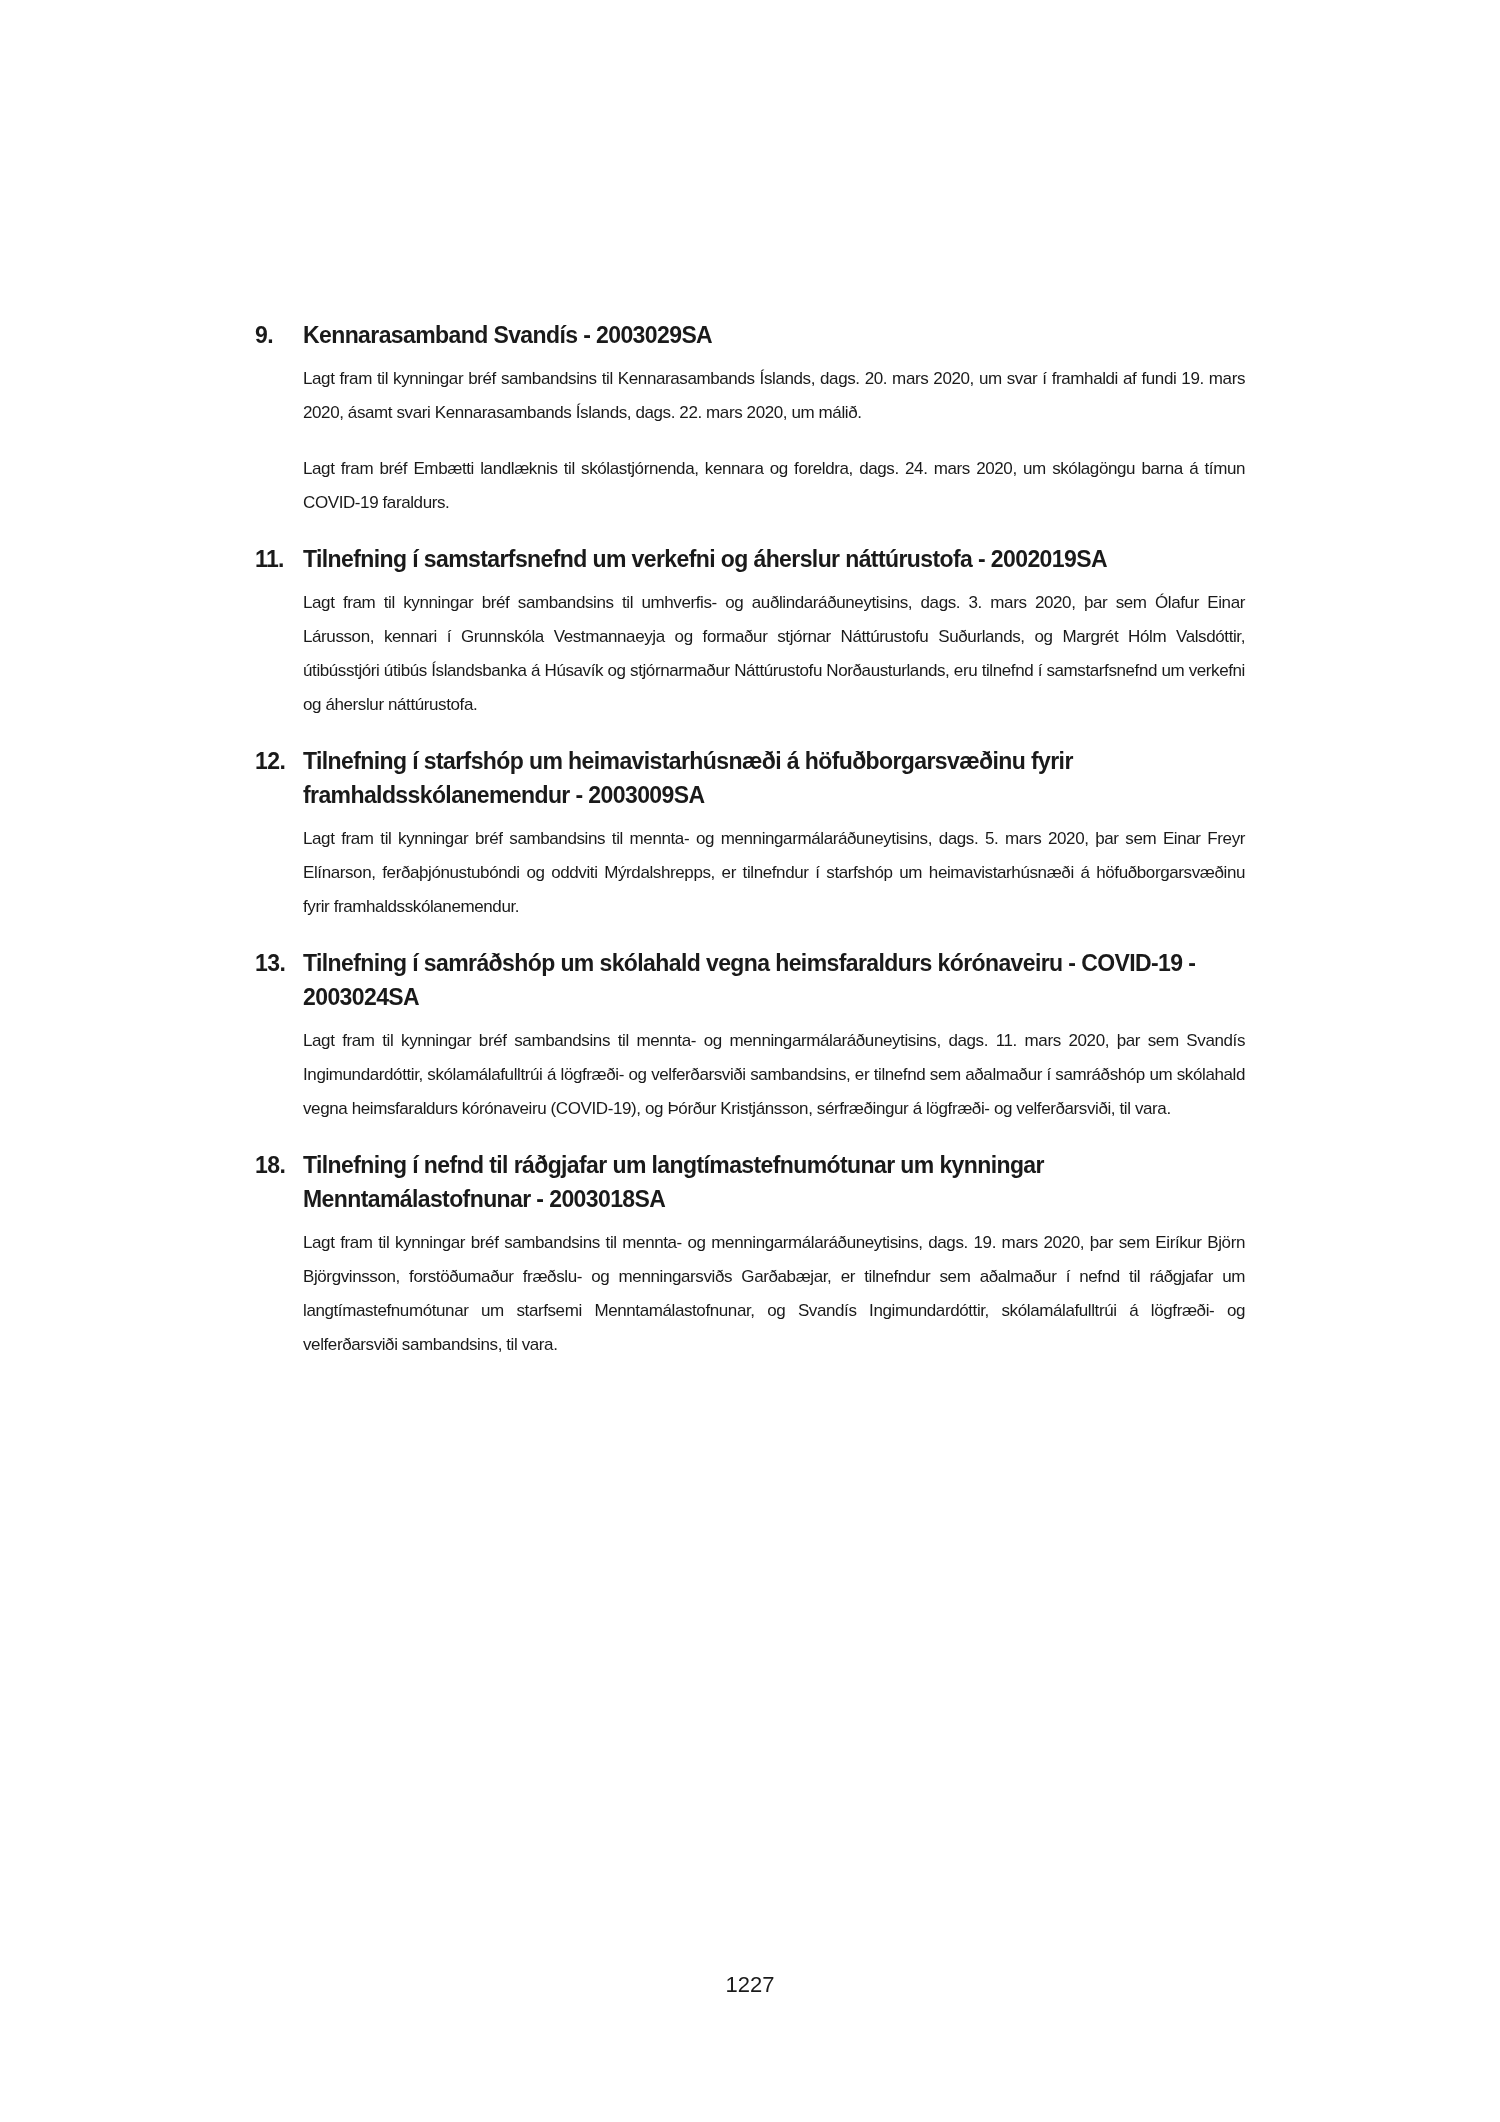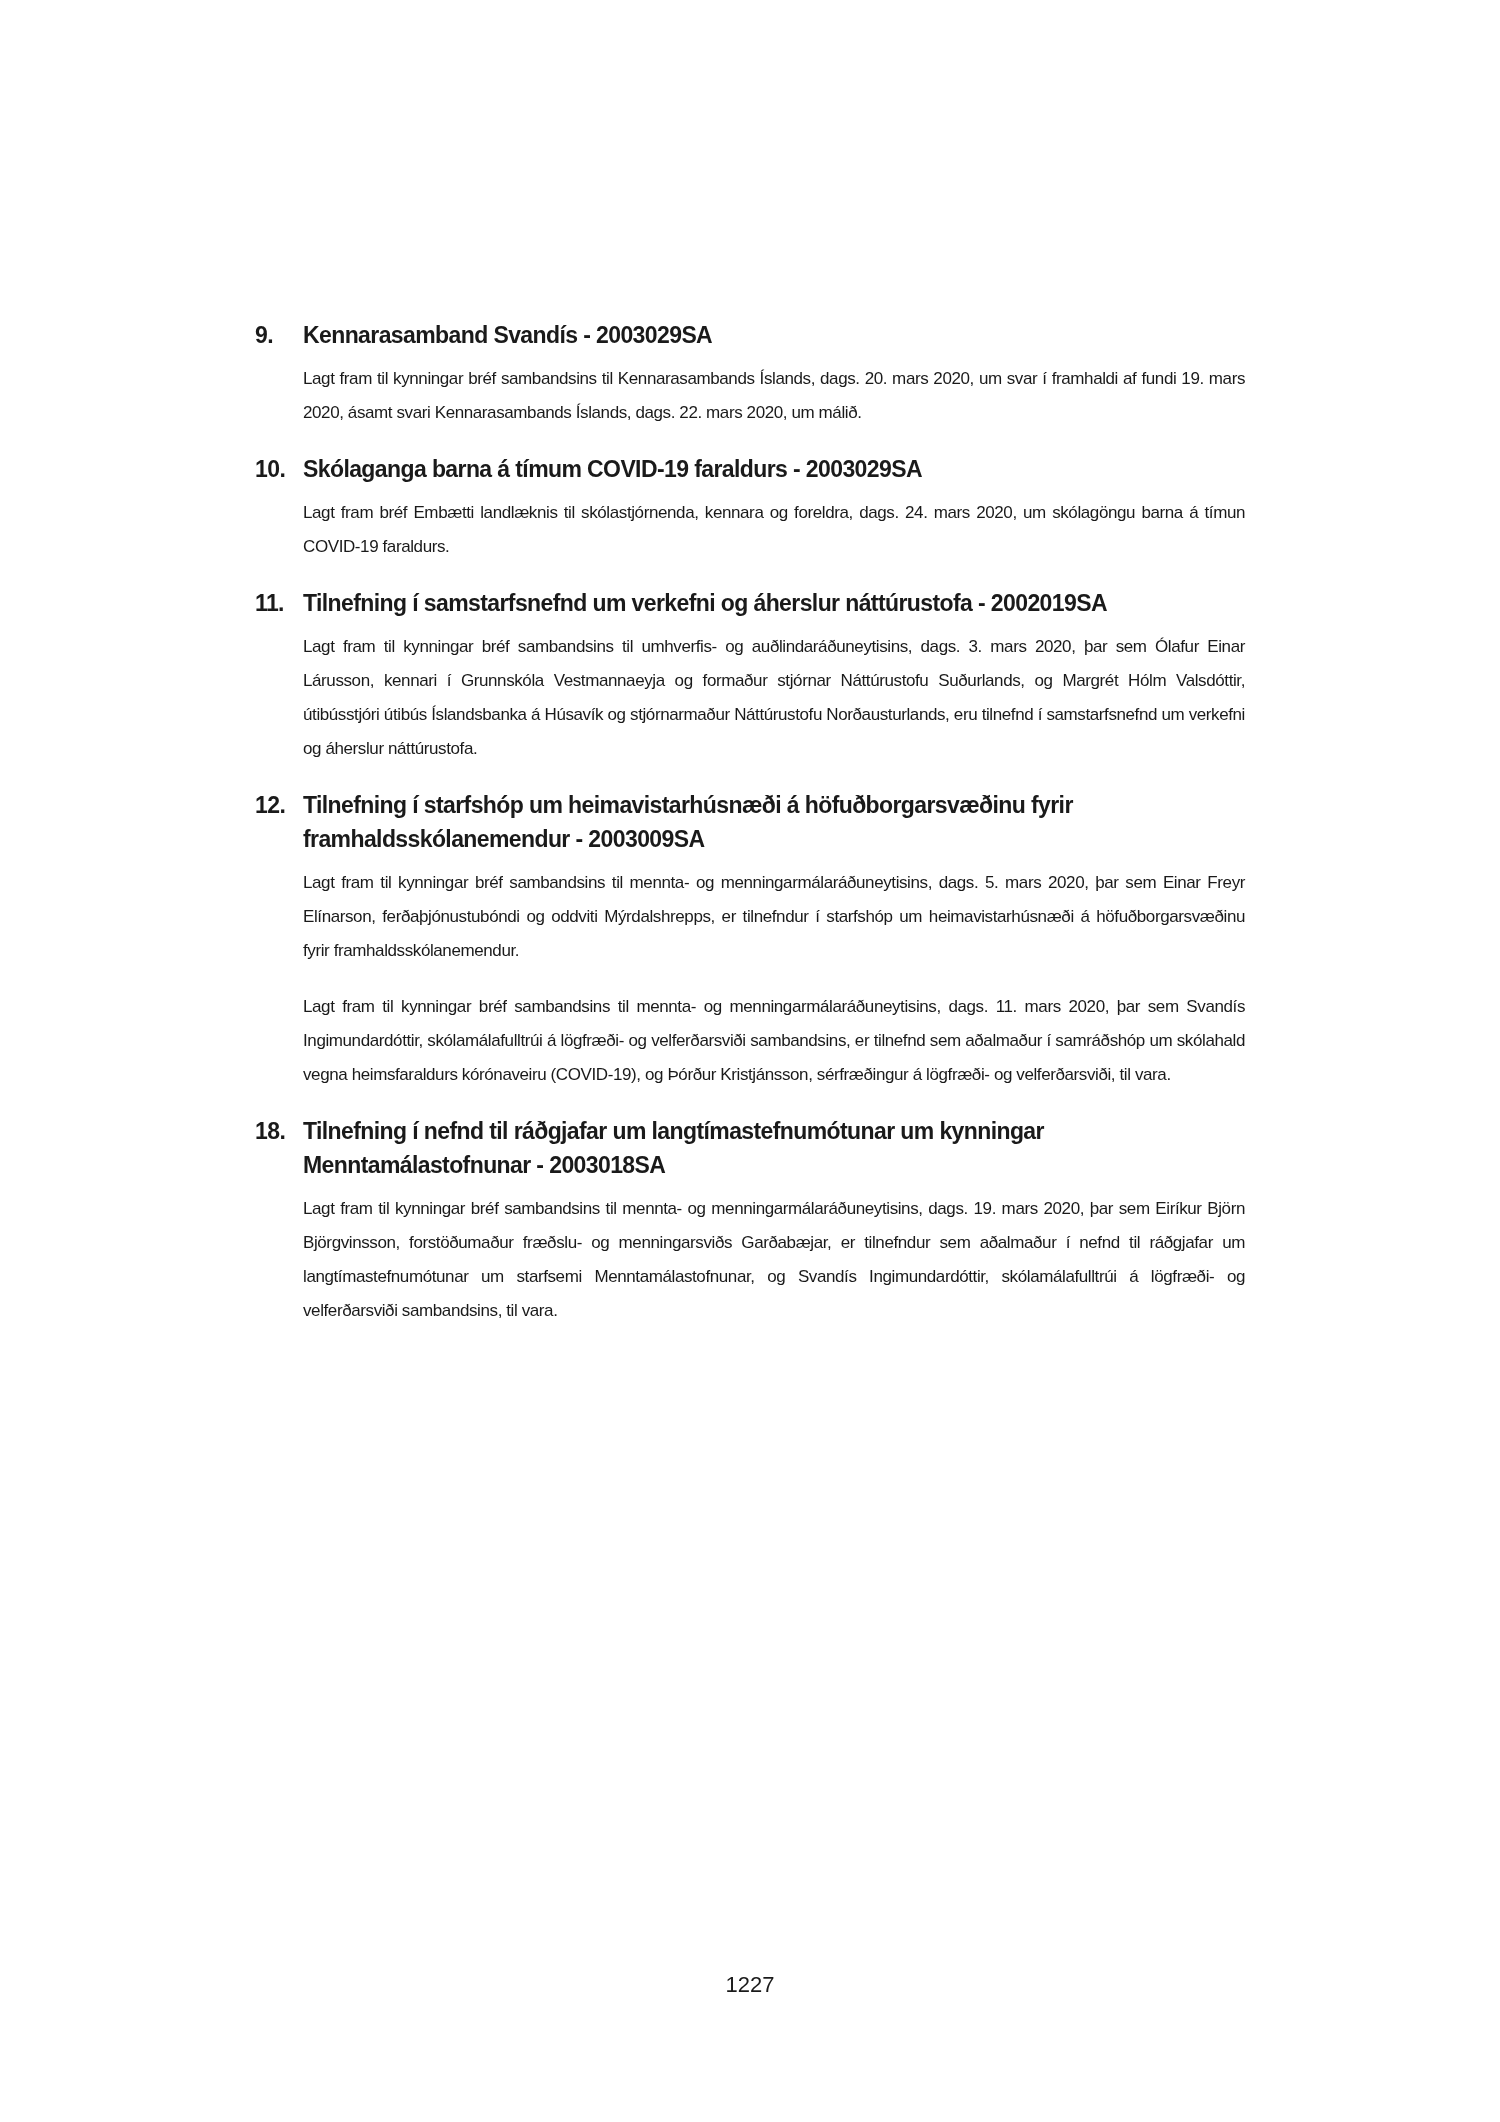--- a/index.html
+++ b/index.html
@@ -23,44 +23,44 @@
 
     <div class="item">
       <div class="heading">
         <span class="num">9.</span>
         <span class="title">Kennarasamband Svandís - 2003029SA</span>
       </div>
       <div class="body">Lagt fram til kynningar bréf sambandsins til Kennarasambands Íslands, dags. 20. mars 2020, um svar í framhaldi af fundi 19. mars 2020, ásamt svari Kennarasambands Íslands, dags. 22. mars 2020, um málið.</div>
     </div>
 
     <div class="item">
-      <div class="heading">
-        <span class="num">10.</span>
-        <span class="title">Skólaganga barna á tímum COVID-19 faraldurs - 2003029SA</span>
-      </div>
       <div class="body">Lagt fram bréf Embætti landlæknis til skólastjórnenda, kennara og foreldra, dags. 24. mars 2020, um skólagöngu barna á tímun COVID-19 faraldurs.</div>
     </div>
 
     <div class="item">
       <div class="heading">
         <span class="num">11.</span>
         <span class="title">Tilnefning í samstarfsnefnd um verkefni og áherslur náttúrustofa - 2002019SA</span>
       </div>
       <div class="body">Lagt fram til kynningar bréf sambandsins til umhverfis- og auðlindaráðuneytisins, dags. 3. mars 2020, þar sem Ólafur Einar Lárusson, kennari í Grunnskóla Vestmannaeyja og formaður stjórnar Náttúrustofu Suðurlands, og Margrét Hólm Valsdóttir, útibússtjóri útibús Íslandsbanka á Húsavík og stjórnarmaður Náttúrustofu Norðausturlands, eru tilnefnd í samstarfsnefnd um verkefni og áherslur náttúrustofa.</div>
     </div>
 
     <div class="item">
       <div class="heading">
         <span class="num">12.</span>
         <span class="title">Tilnefning í starfshóp um heimavistarhúsnæði á höfuðborgarsvæðinu fyrir framhaldsskólanemendur - 2003009SA</span>
       </div>
       <div class="body">Lagt fram til kynningar bréf sambandsins til mennta- og menningarmálaráðuneytisins, dags. 5. mars 2020, þar sem Einar Freyr Elínarson, ferðaþjónustubóndi og oddviti Mýrdalshrepps, er tilnefndur í starfshóp um heimavistarhúsnæði á höfuðborgarsvæðinu fyrir framhaldsskólanemendur.</div>
     </div>
 
     <div class="item">
+      <div class="heading">
+        <span class="num">13.</span>
+        <span class="title">Tilnefning í samráðshóp um skólahald vegna heimsfaraldurs kórónaveiru - COVID-19 - 2003024SA</span>
+      </div>
       <div class="body">Lagt fram til kynningar bréf sambandsins til mennta- og menningarmálaráðuneytisins, dags. 11. mars 2020, þar sem Svandís Ingimundardóttir, skólamálafulltrúi á lögfræði- og velferðarsviði sambandsins, er tilnefnd sem aðalmaður í samráðshóp um skólahald vegna heimsfaraldurs kórónaveiru (COVID-19), og Þórður Kristjánsson, sérfræðingur á lögfræði- og velferðarsviði, til vara.</div>
     </div>
 
     <div class="item">
       <div class="heading">
         <span class="num">18.</span>
         <span class="title">Tilnefning í nefnd til ráðgjafar um langtímastefnumótunar um kynningar Menntamálastofnunar - 2003018SA</span>
       </div>
       <div class="body">Lagt fram til kynningar bréf sambandsins til mennta- og menningarmálaráðuneytisins, dags. 19. mars 2020, þar sem Eiríkur Björn Björgvinsson, forstöðumaður fræðslu- og menningarsviðs Garðabæjar, er tilnefndur sem aðalmaður í nefnd til ráðgjafar um langtímastefnumótunar um starfsemi Menntamálastofnunar, og Svandís Ingimundardóttir, skólamálafulltrúi á lögfræði- og velferðarsviði sambandsins, til vara.</div>
     </div>

